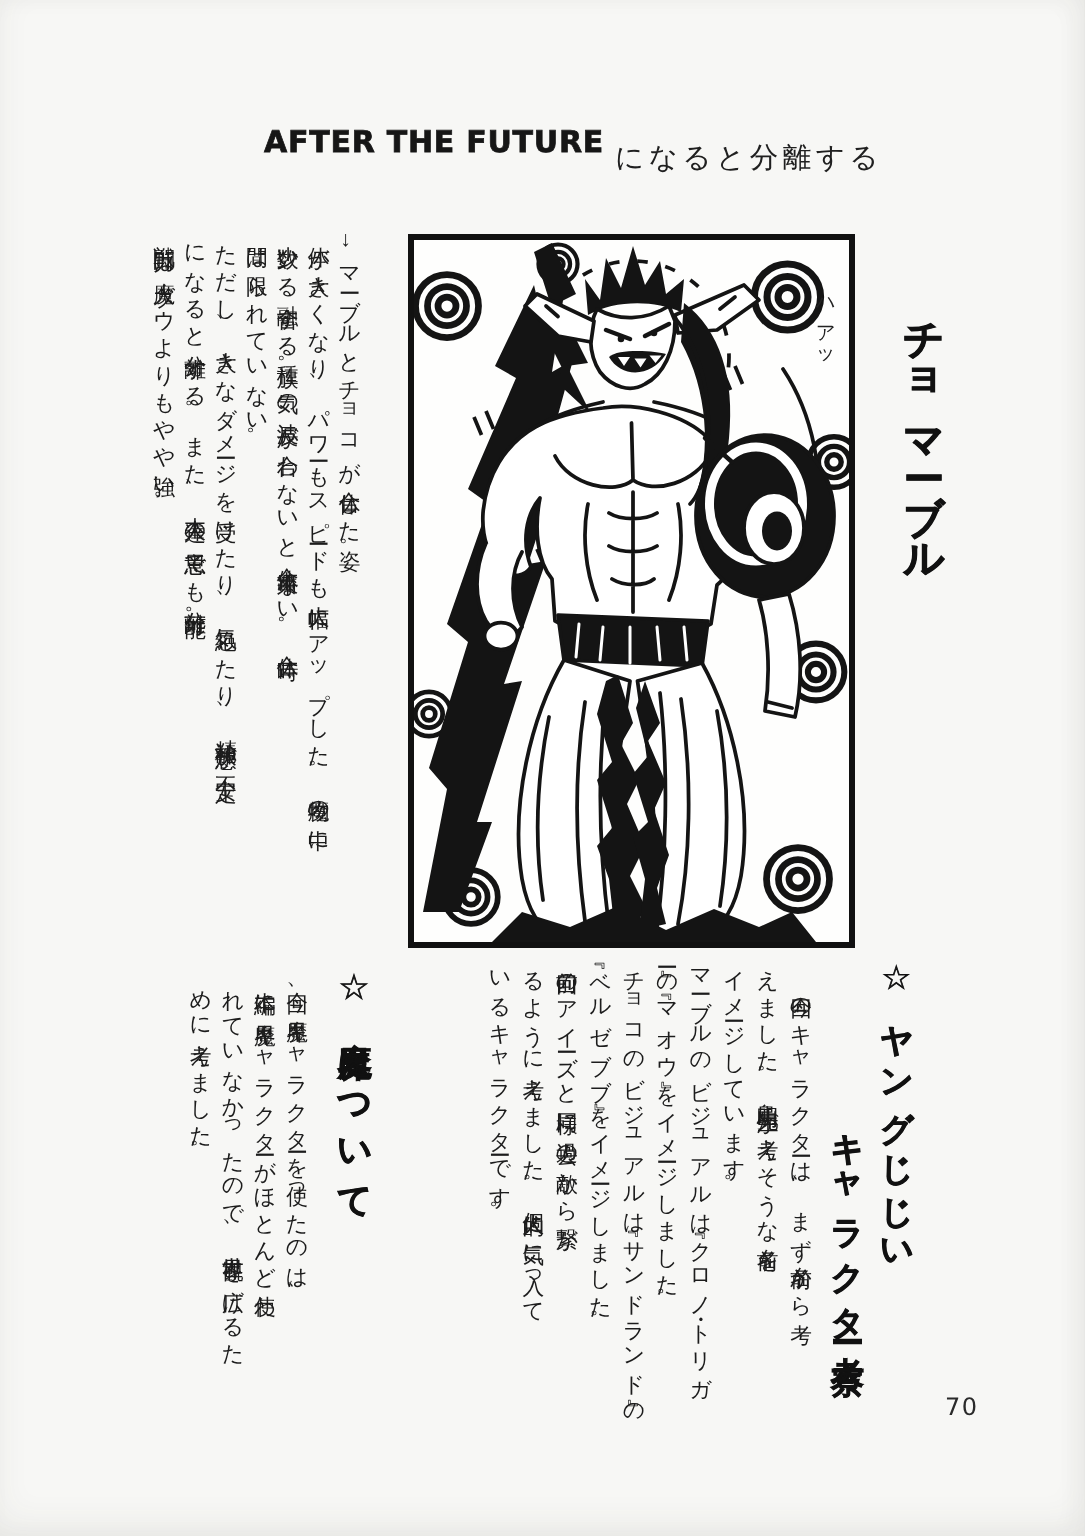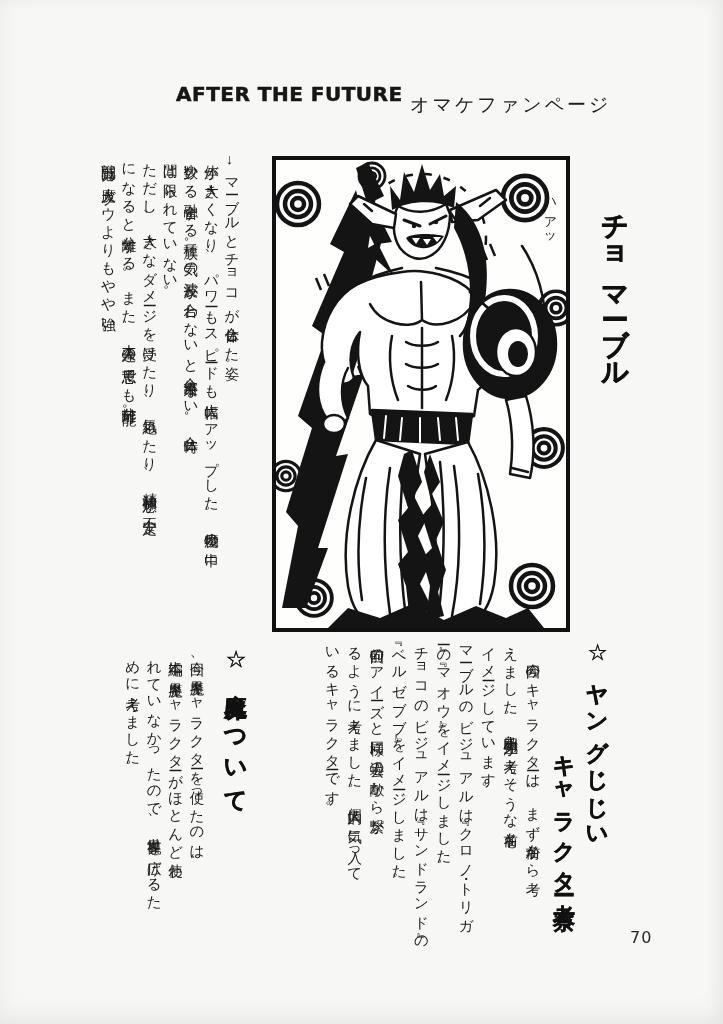--- a/index.html
+++ b/index.html
@@ -60,21 +60,21 @@
   .mk-body .vline{white-space:pre;}
   
   .page-number{left:630px;top:928px;font-family:"DejaVu Sans",sans-serif;font-size:16px;color:#2a2a2a;letter-spacing:1px;}
 </style>
 </head>
 <body>
 
 <div class="page">
 
   <div class="abs title-en">AFTER THE FUTURE</div>
-  <div class="abs title-ja">オマケファンページ</div>
+  <div class="abs title-ja">になると分離する</div>
 
   <div class="abs vtext profile">
     <div class="vline">→マーブルとチョコが合体した姿。</div>
     <div class="vline">体が大きくなり、パワーもスピードも大幅にアップした。魔物の中に</div>
     <div class="vline">少数いる融合する種族。気の波長が合わないと合体出来ない。合体時</div>
     <div class="vline">間は限られていない。</div>
     <div class="vline">ただし、大きなダメージを受けたり、気絶したり、精神状態が不安定</div>
     <div class="vline">になると分離する。また、本人達の意思でも分離可能。</div>
     <div class="vline">戦闘力は魔人ブウよりもやや強い。</div>
   </div>

